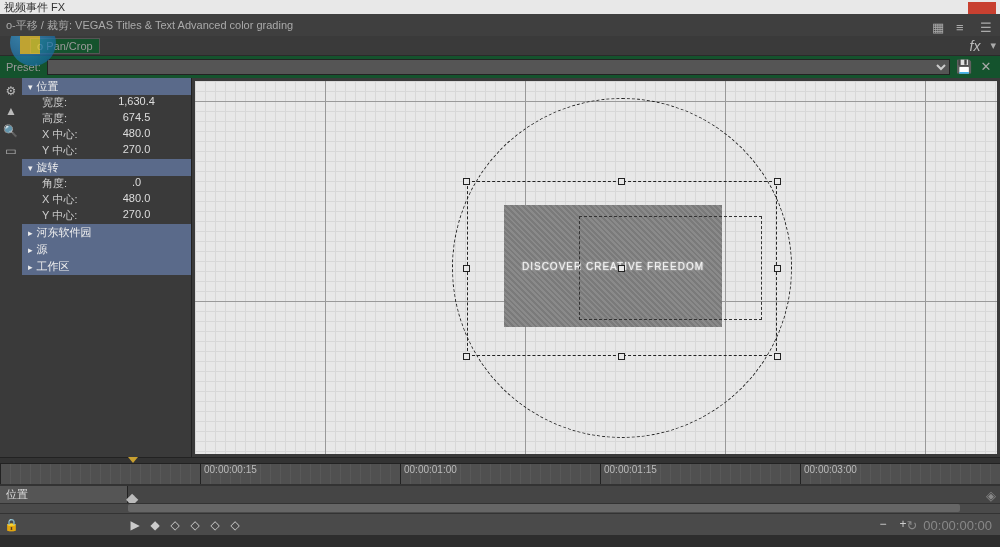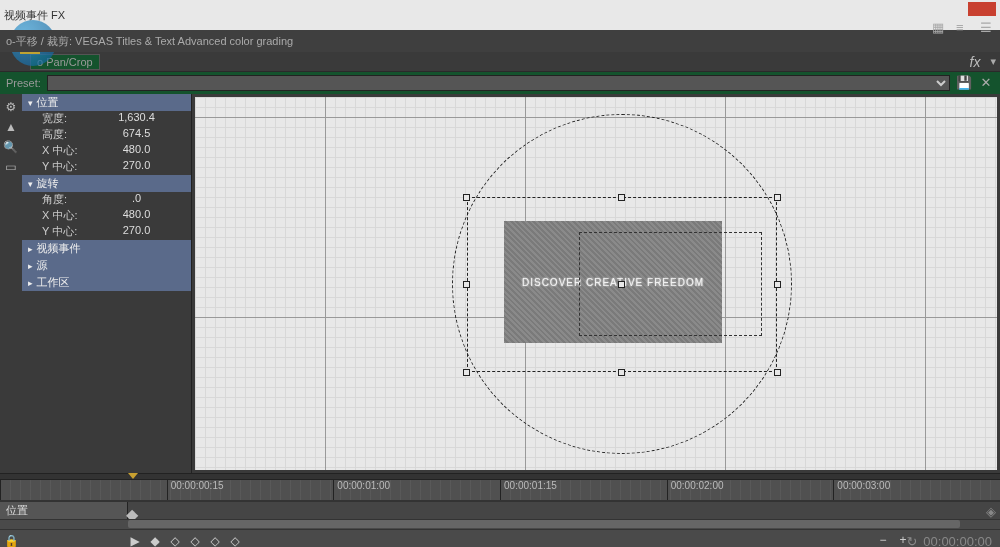--- a/index.html
+++ b/index.html
@@ -1,19 +1,19 @@
 <!DOCTYPE html>
 <html><head>
   <meta charset="utf-8">
   <style>
     * { margin: 0; padding: 0; box-sizing: border-box; font-family: "Microsoft YaHei", Arial, sans-serif; }
     body { width: 1000px; height: 547px; background: #2d2d2d; overflow: hidden; position: relative; }
     
     
-    .titlebar { height: 30px; background: #e8e8e8; display: flex; align-items: center; padding: 0 4px; font-size: 11px; color: #333; }
+    .titlebar { height: 14px; background: #e8e8e8; display: flex; align-items: center; padding: 0 4px; font-size: 11px; color: #333; }
     .titlebar-close { width: 28px; height: 14px; background: #c84030; position: absolute; right: 4px; top: 2px; }
 
     
     .watermark { position: absolute; top: 20px; left: 10px; z-index: 5; pointer-events: none; opacity: 0.7; }
     .watermark-icon { width: 46px; height: 46px; background: radial-gradient(circle at 30% 30%, #3aa0d8, #0a5a92); border-radius: 50%; position: relative; display: inline-block; vertical-align: middle; }
     .watermark-icon::after { content: ""; position: absolute; top: 10px; left: 10px; width: 20px; height: 24px; background: #f8d030; border-radius: 4px 4px 0 0; }
     .watermark-text { display: inline-block; color: #2a7db8; font-size: 28px; font-weight: bold; vertical-align: middle; letter-spacing: 1px; }
     .watermark-text .url { color: #c84030; font-size: 14px; display: block; }
 
     
@@ -161,21 +161,21 @@
         <span class="prop-label">X 中心:</span>
         <span class="prop-val">480.0</span>
       </div>
     <div class="prop-row">
         <span class="prop-label">Y 中心:</span>
         <span class="prop-val">270.0</span>
       </div>
 
     <div class="group-hdr">
         <span class="tri">▸</span>
-        <span>视频事件</span>
+        <span>河东软件园</span>
       </div>
     <div class="group-hdr">
         <span class="tri">▸</span>
         <span>源</span>
       </div>
     <div class="group-hdr">
         <span class="tri">▸</span>
         <span>工作区</span>
       </div>
   </div>
@@ -203,21 +203,20 @@
 
 <div class="timeline-area">
   <div class="mini-ruler" style="position:relative;">
     <div class="marker"></div>
   </div>
   <div class="ruler-major" style="">
     <div class="ruler-tick"><span></span></div>
     <div class="ruler-tick"><span>00:00:00:15</span></div>
     <div class="ruler-tick"><span>00:00:01:00</span></div>
     <div class="ruler-tick"><span>00:00:01:15</span></div>
-    <div class="ruler-tick"><span>00:00:02:00</span></div>
     <div class="ruler-tick"><span>00:00:03:00</span></div>
   </div>
   <div class="track-row">
     <div class="track-label">位置</div>
     <div class="track-body">
       <span style="position:absolute;left:-2px;top:3px;color:#bbb;">◆</span>
       <span class="end-icon">◈</span>
     </div>
   </div>
   <div class="scrollbar">

